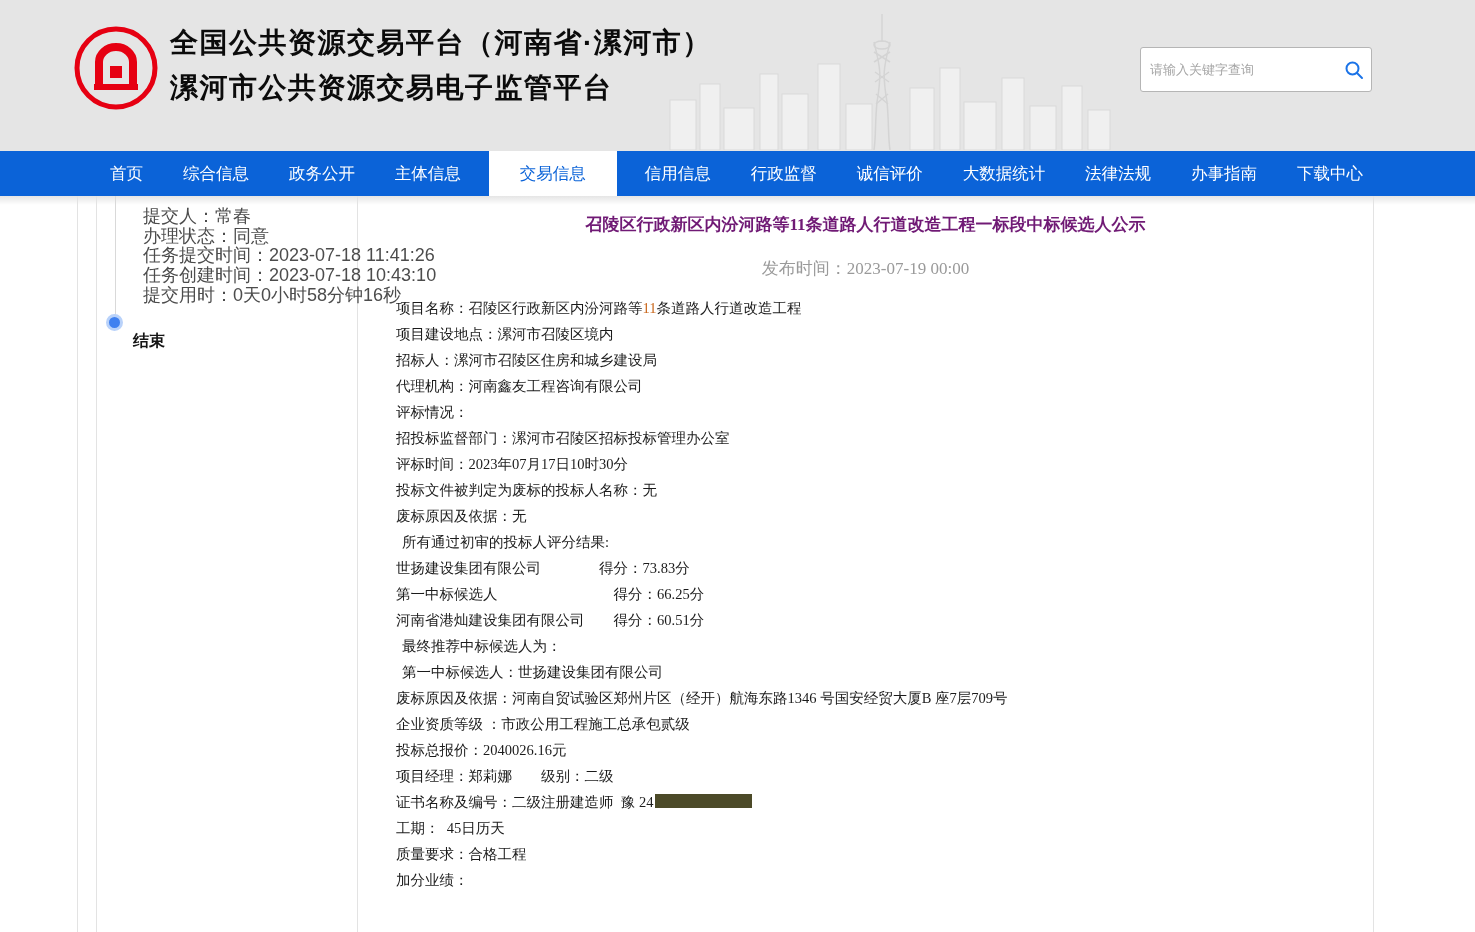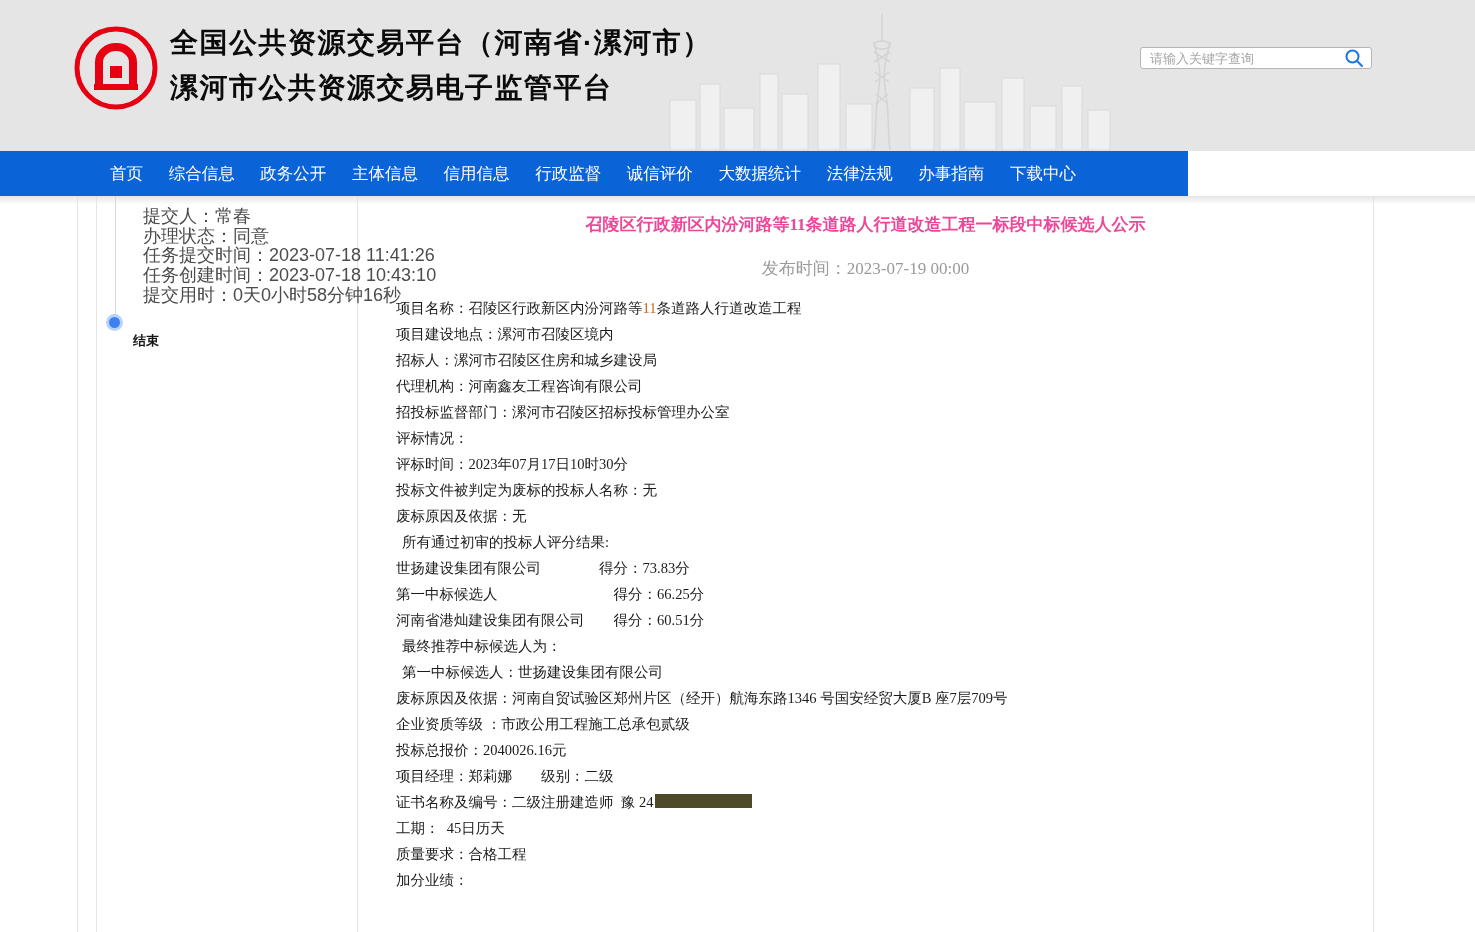--- a/index.html
+++ b/index.html
@@ -7,46 +7,46 @@
     width:1475px;height:932px;position:relative;overflow:hidden;
     background:#fff;font-family:"Liberation Sans",sans-serif;
     --nav-blue:#0b63d8; --hl:#c9661a; --redact:#4c4a28; --dot:#3f80f0;
   }
   
   .header{position:absolute;left:0;top:0;width:1475px;height:151px;background:#e5e5e5;}
   .logo{position:absolute;left:74px;top:26px;width:84px;height:84px;}
   .site-titles{position:absolute;left:170px;top:20px;}
   .site-title{font-size:28px;font-weight:bold;color:#0b0b0b;line-height:45px;letter-spacing:1.5px;white-space:nowrap;}
   .skyline{position:absolute;left:668px;top:12px;width:445px;height:138px;}
-  .search-box{position:absolute;left:1140px;top:47px;width:232px;height:22px;border:1px solid #b5b5b5;
+  .search-box{position:absolute;left:1140px;top:47px;width:232px;height:45px;border:1px solid #b5b5b5;
     border-radius:3px;background:#fff;display:flex;align-items:center;box-sizing:border-box;}
   .search-box input{border:none;outline:none;flex:1;min-width:0;padding:0 6px 0 9px;font-size:13px;color:#333;
     font-family:"Liberation Sans",sans-serif;background:transparent;}
   .search-box input::placeholder{color:#a6a6a6;}
   .search-icon{width:20px;height:20px;margin-right:7px;cursor:pointer;flex:0 0 auto;}
   
-  .navbar{position:absolute;left:0;top:151px;width:1188px;height:45px;background:var(--nav-blue);}
+  .navbar{position:absolute;left:0;top:151px;width:1475px;height:45px;background:var(--nav-blue);}
   .nav-inner{display:flex;justify-content:space-between;align-items:stretch;height:45px;margin:0 100px 0 98px;}
   .nav-item{color:#fff;font-size:16.5px;line-height:45px;padding:0 12px;cursor:pointer;white-space:nowrap;}
   .nav-item.active{background:#fff;color:var(--nav-blue);padding:0 31px;}
   .nav-shadow{position:absolute;left:0;top:196px;width:1475px;height:9px;
     background:linear-gradient(rgba(0,0,0,0.10),rgba(0,0,0,0));pointer-events:none;}
   
   .vline{position:absolute;top:196px;bottom:0;width:1px;background:#e3e3e3;}
   
   .timeline-line{position:absolute;left:115px;top:196px;width:1px;height:119px;background:#d9d9d9;}
   .timeline-dot{position:absolute;left:106px;top:314px;width:17px;height:17px;border-radius:50%;
     background:var(--dot);border:3px solid #b9d2fa;box-sizing:border-box;}
   .sidebar-fields{position:absolute;left:143px;top:207px;font-size:18px;color:#4c4c4c;}
   .sidebar-fields p{margin:0;line-height:19.7px;white-space:nowrap;}
-  .sidebar-end{position:absolute;left:133px;top:333px;font-size:13px;line-height:15px;
+  .sidebar-end{position:absolute;left:133px;top:333px;font-size:16px;line-height:15px;
     color:#151515;font-weight:bold;}
   
   .article{position:absolute;left:358px;top:196px;width:1015px;font-family:"Liberation Serif",serif;}
-  .article-title{margin:17px 30px 0 30px;text-align:center;font-size:17px;font-weight:bold;color:#ec4899;}
+  .article-title{margin:17px 30px 0 30px;text-align:center;font-size:17px;font-weight:bold;color:#701a75;}
   .article-pub{margin-top:21px;text-align:center;font-size:17px;color:#9a9a9a;}
   .article-body{margin:15px 0 0 38px;font-size:14.5px;color:#1b1b1b;}
   .article-body p{margin:0;line-height:26px;white-space:pre-wrap;}
   .article-body p.b{font-weight:normal;margin-left:6px;}
   .article-body span.hl{color:var(--hl);}
   .article-body span.redact{display:inline-block;width:97px;height:14px;background:var(--redact);
     vertical-align:-1px;margin-left:2px;}
 </style>
 </head>
 <body style="--nav-blue: #0b63d8; --hl: #c9661a; --redact: #4c4a28; --dot: #3f80f0;">
@@ -104,20 +104,21 @@
     </svg>
   </div>
 </div>
 
 <div class="navbar">
   <div class="nav-inner">
       <div class="nav-item">首页</div>
       <div class="nav-item">综合信息</div>
       <div class="nav-item">政务公开</div>
       <div class="nav-item">主体信息</div>
+      <div class="nav-item active">交易信息</div>
       <div class="nav-item">信用信息</div>
       <div class="nav-item">行政监督</div>
       <div class="nav-item">诚信评价</div>
       <div class="nav-item">大数据统计</div>
       <div class="nav-item">法律法规</div>
       <div class="nav-item">办事指南</div>
       <div class="nav-item">下载中心</div>
     </div>
 </div>
 <div class="nav-shadow"></div>
@@ -139,22 +140,22 @@
 <div class="sidebar-end">结束</div>
 
 <div class="article">
   <div class="article-title">召陵区行政新区内汾河路等11条道路人行道改造工程一标段中标候选人公示</div>
   <div class="article-pub">发布时间：2023-07-19 00:00</div>
   <div class="article-body">
       <p><span>项目名称：召陵区行政新区内汾河路等</span><span class="hl">11</span><span>条道路人行道改造工程</span></p>
       <p><span>项目建设地点：漯河市召陵区境内</span></p>
       <p><span>招标人：漯河市召陵区住房和城乡建设局</span></p>
       <p><span>代理机构：河南鑫友工程咨询有限公司</span></p>
+      <p><span>评标情况：</span></p>
       <p><span>招投标监督部门：漯河市召陵区招标投标管理办公室</span></p>
-      <p><span>评标情况：</span></p>
       <p><span>评标时间：2023年07月17日10时30分</span></p>
       <p><span>投标文件被判定为废标的投标人名称：无</span></p>
       <p><span>废标原因及依据：无</span></p>
       <p class="b"><span>所有通过初审的投标人评分结果:</span></p>
       <p><span>世扬建设集团有限公司　　　　得分：73.83分</span></p>
       <p><span>第一中标候选人　　　　　　　　得分：66.25分</span></p>
       <p><span>河南省港灿建设集团有限公司　　得分：60.51分</span></p>
       <p class="b"><span>最终推荐中标候选人为：</span></p>
       <p class="b"><span>第一中标候选人：世扬建设集团有限公司</span></p>
       <p><span>废标原因及依据：河南自贸试验区郑州片区（经开）航海东路1346 号国安经贸大厦B 座7层709号</span></p>

